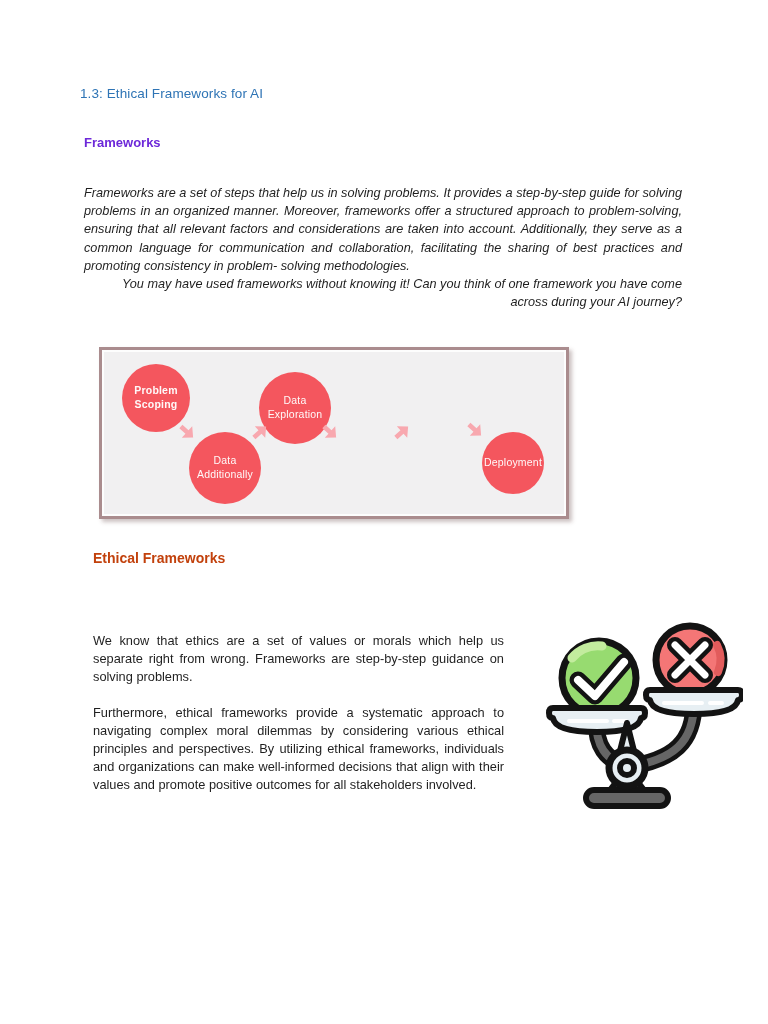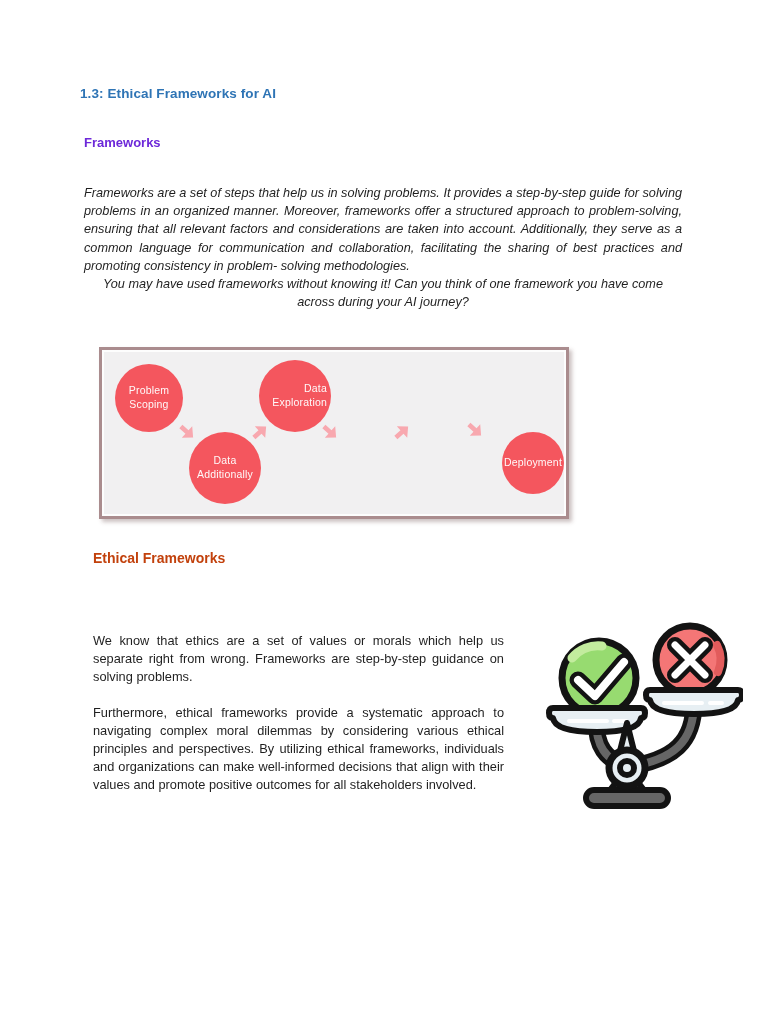--- a/index.html
+++ b/index.html
@@ -17,54 +17,54 @@
     --pan-light:#E7EFF3;
     --outline-black:#131313;
   }
   *{margin:0;padding:0;box-sizing:border-box;}
   html,body{width:768px;height:1024px;background:#ffffff;overflow:hidden;}
   body{font-family:"Liberation Sans", sans-serif;color:var(--text-color);}
   .page{position:relative;width:768px;height:1024px;background:#fff;}
 
   .doc-title{
     position:absolute;left:80px;top:86px;
-    font-size:13.5px;font-weight:bold;color:var(--heading-blue);
+    font-size:13.5px;font-weight:normal;color:var(--heading-blue);
     letter-spacing:.1px;
   }
   .h-frameworks{
     position:absolute;left:84px;top:135px;
     font-size:13px;font-weight:bold;color:#6d28d9;
   }
   .body-block-1{
     position:absolute;left:84px;top:184px;width:598px;
     font-size:12.7px;line-height:18.2px;text-align:justify;font-style:italic;
   }
-  .body-block-1 p[data-name="frameworks-question"]{text-align:center;}
+  .body-block-1 p[data-name="frameworks-question"]{text-align:right;}
 
   
   .flow-figure{
     position:absolute;left:99px;top:347px;width:470px;height:172px;
     background:var(--diagram-bg);
     border:3px solid var(--diagram-border);
     box-shadow:3px 3px 4px rgba(110,80,80,.35), inset 0 0 0 2px #fdfdfd;
   }
   .stage{
     position:absolute;border-radius:50%;
     background:var(--stage-red);
     display:flex;align-items:center;justify-content:center;text-align:center;
     color:rgba(255,255,255,.96);
     font-size:10.5px;line-height:1.3;letter-spacing:.2px;
     padding:4px;
   }
-  .stage.c0{left:13px; top:14px;  width:68px;height:68px;}
+  .stage.c0{left:20px; top:14px;  width:68px;height:68px;font-weight:bold;}
   .stage.c1{left:87px; top:82px;  width:72px;height:72px;}
-  .stage.c2{left:157px;top:10px;  width:72px;height:72px;text-align:right;}
+  .stage.c2{left:157px;top:22px;  width:72px;height:72px;}
   .stage.c3{left:230px;top:82px;  width:72px;height:72px;}
   .stage.c4{left:302px;top:12px;  width:72px;height:72px;}
-  .stage.c5{left:380px;top:82px;  width:62px;height:62px;margin-left:20px;}
+  .stage.c5{left:380px;top:82px;  width:62px;height:62px;}
   .flow-arrow{position:absolute;width:22px;height:22px;}
   .flow-arrow svg{width:100%;height:100%;display:block;fill:var(--arrow-pink);}
   .flow-arrow.a0{left:74px; top:71px;transform:rotate(42deg);}
   .flow-arrow.a1{left:147px;top:71px;transform:rotate(-42deg);}
   .flow-arrow.a2{left:217px;top:71px;transform:rotate(42deg);}
   .flow-arrow.a3{left:289px;top:71px;transform:rotate(-42deg);}
   .flow-arrow.a4{left:362px;top:69px;transform:rotate(42deg);}
 
   
   .h-ethical{

